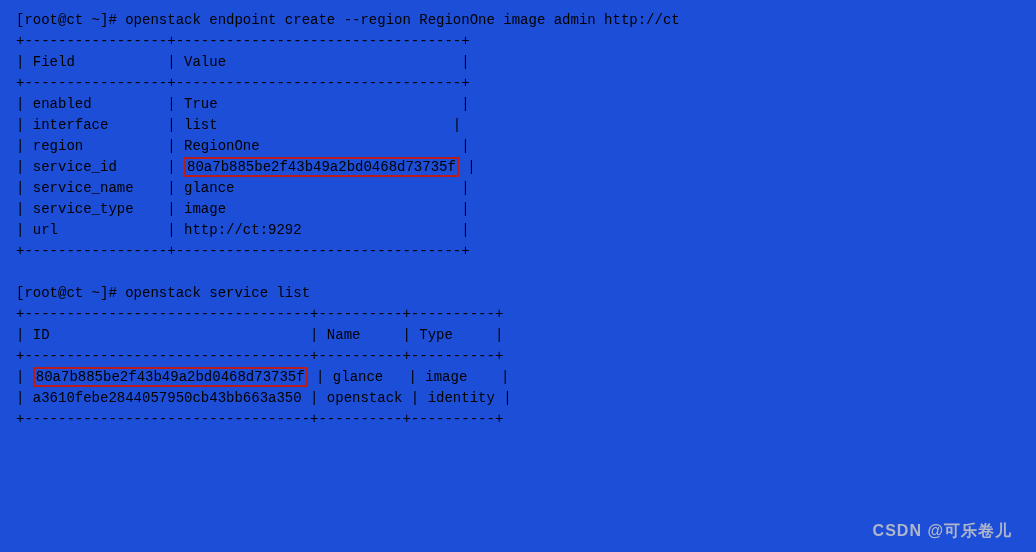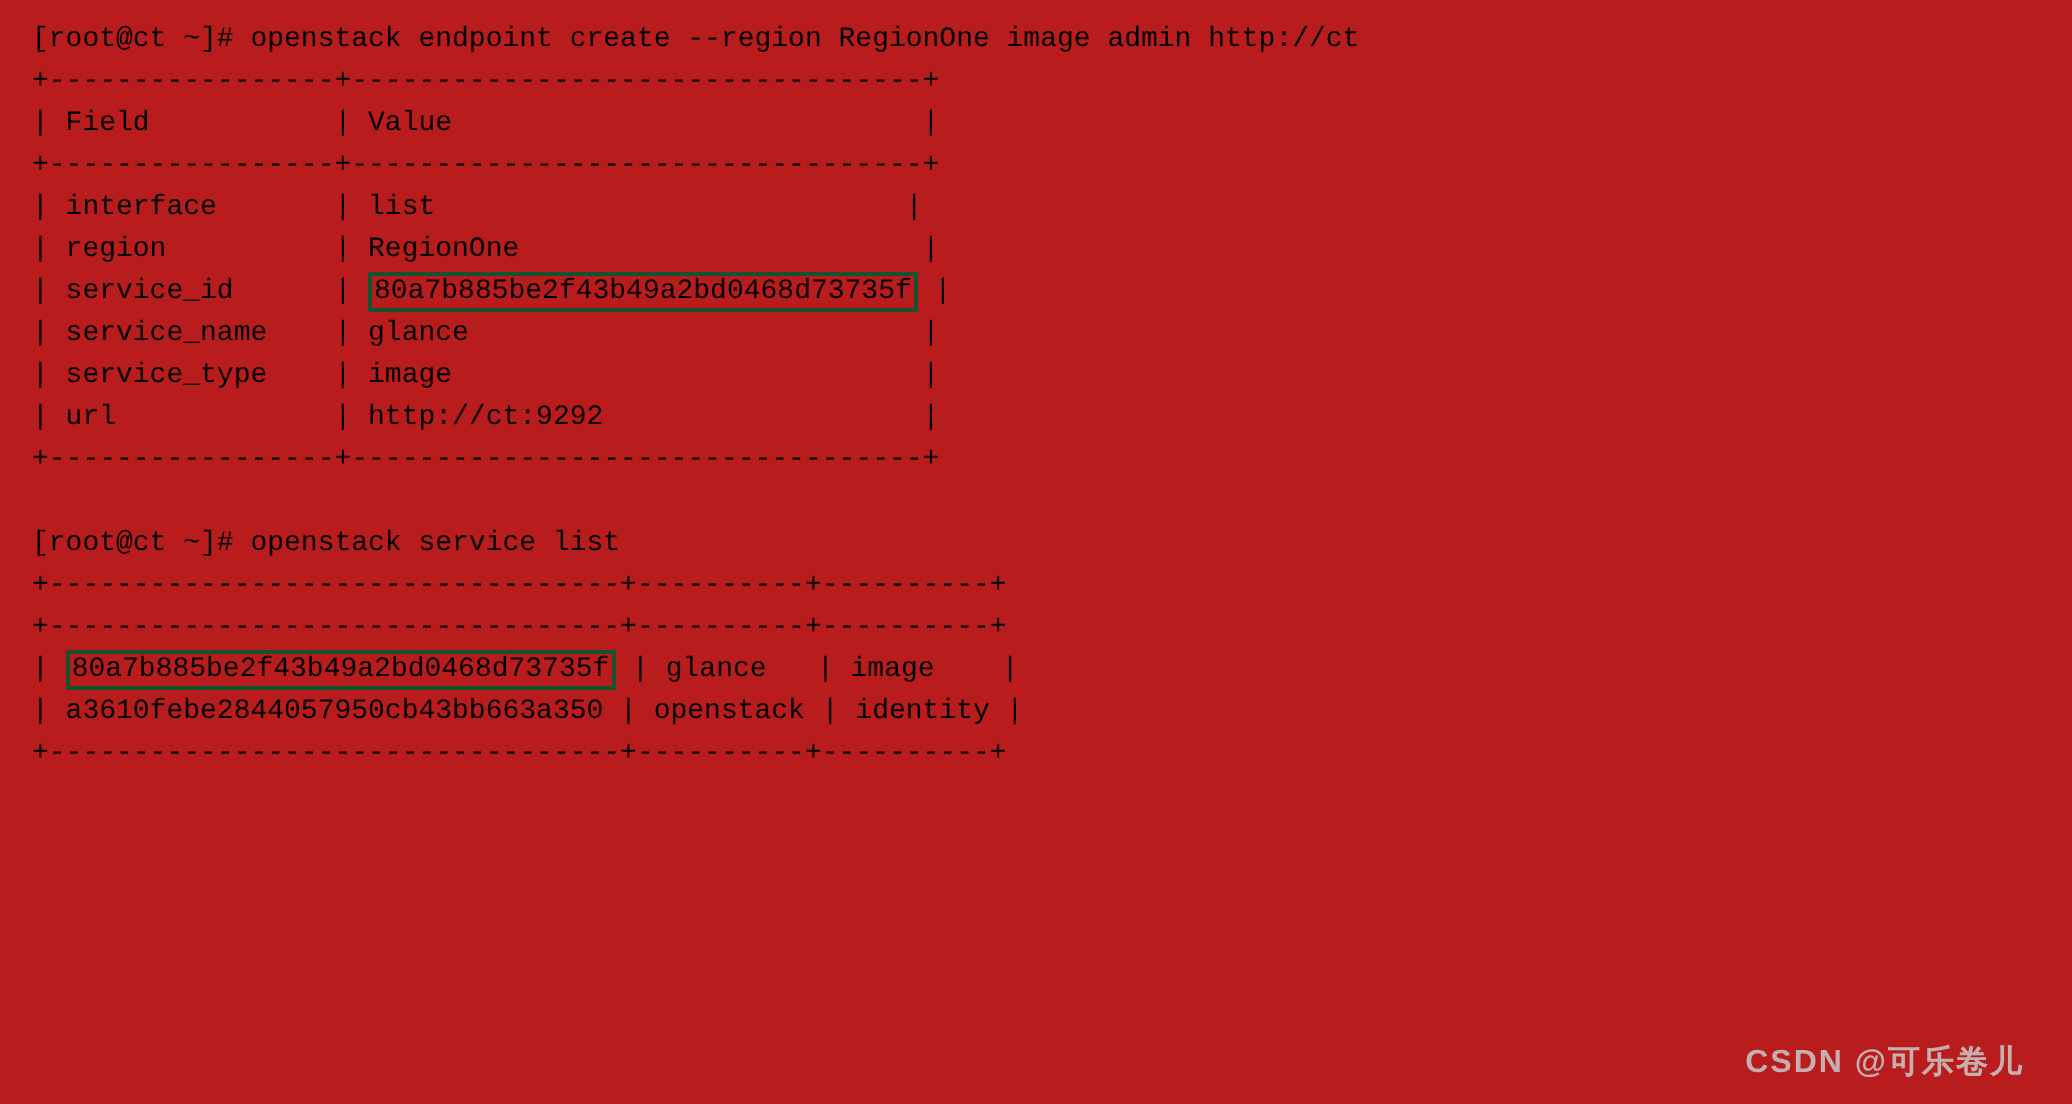--- a/index.html
+++ b/index.html
@@ -7,37 +7,37 @@
       background: #ffffff;
       font-family: 'Courier New', Courier, monospace;
       font-size: 14px;
       color: #000000;
       width: 1036px;
       min-height: 552px;
       overflow: hidden;
       position: relative;
     }
     .terminal {
-      background: #b91c1c;
+      background: #1d4ed8;
       padding: 10px 16px;
       width: 100%;
       min-height: 552px;
       position: relative;
     }
     .line {
       white-space: pre;
       line-height: 1.5;
       color: #000;
     }
     .line.command {
       color: #000;
     }
     .highlighted-cell {
       display: inline;
-      border: 2px solid #14532d;
+      border: 2px solid #b91c1c;
       padding: 0 1px;
     }
     .watermark {
       position: absolute;
       bottom: 10px;
       right: 24px;
       color: #c8c8c8;
       font-family: Arial, sans-serif;
       font-size: 16px;
       font-weight: bold;
@@ -48,34 +48,36 @@
 </head>
 <body>
 
 <div class="terminal">
 
   <div class="line command">[root@ct ~]# openstack endpoint create --region RegionOne image admin http://ct</div>
 
   <div class="line">+-----------------+----------------------------------+</div>
   <div class="line">| Field           | Value                            |</div>
   <div class="line">+-----------------+----------------------------------+</div>
+  <div class="line">| enabled         | True                             |</div>
   <div class="line">| interface       | list                            |</div>
   <div class="line">| region          | RegionOne                        |</div>
 
   <div class="line">| service_id      | <span class="highlighted-cell">80a7b885be2f43b49a2bd0468d73735f</span> |</div>
   <div class="line">| service_name    | glance                           |</div>
   <div class="line">| service_type    | image                            |</div>
   <div class="line">| url             | http://ct:9292                   |</div>
   <div class="line">+-----------------+----------------------------------+</div>
 
   <div class="line">&nbsp;</div>
 
   <div class="line command">[root@ct ~]# openstack service list</div>
 
   <div class="line">+----------------------------------+----------+----------+</div>
+  <div class="line">| ID                               | Name     | Type     |</div>
   <div class="line">+----------------------------------+----------+----------+</div>
 
   <div class="line">| <span class="highlighted-cell">80a7b885be2f43b49a2bd0468d73735f</span> | glance   | image    |</div>
   <div class="line">| a3610febe2844057950cb43bb663a350 | openstack | identity |</div>
   <div class="line">+----------------------------------+----------+----------+</div>
 
   <div class="watermark">CSDN @可乐卷儿</div>
 </div>
 
 </body></html>

